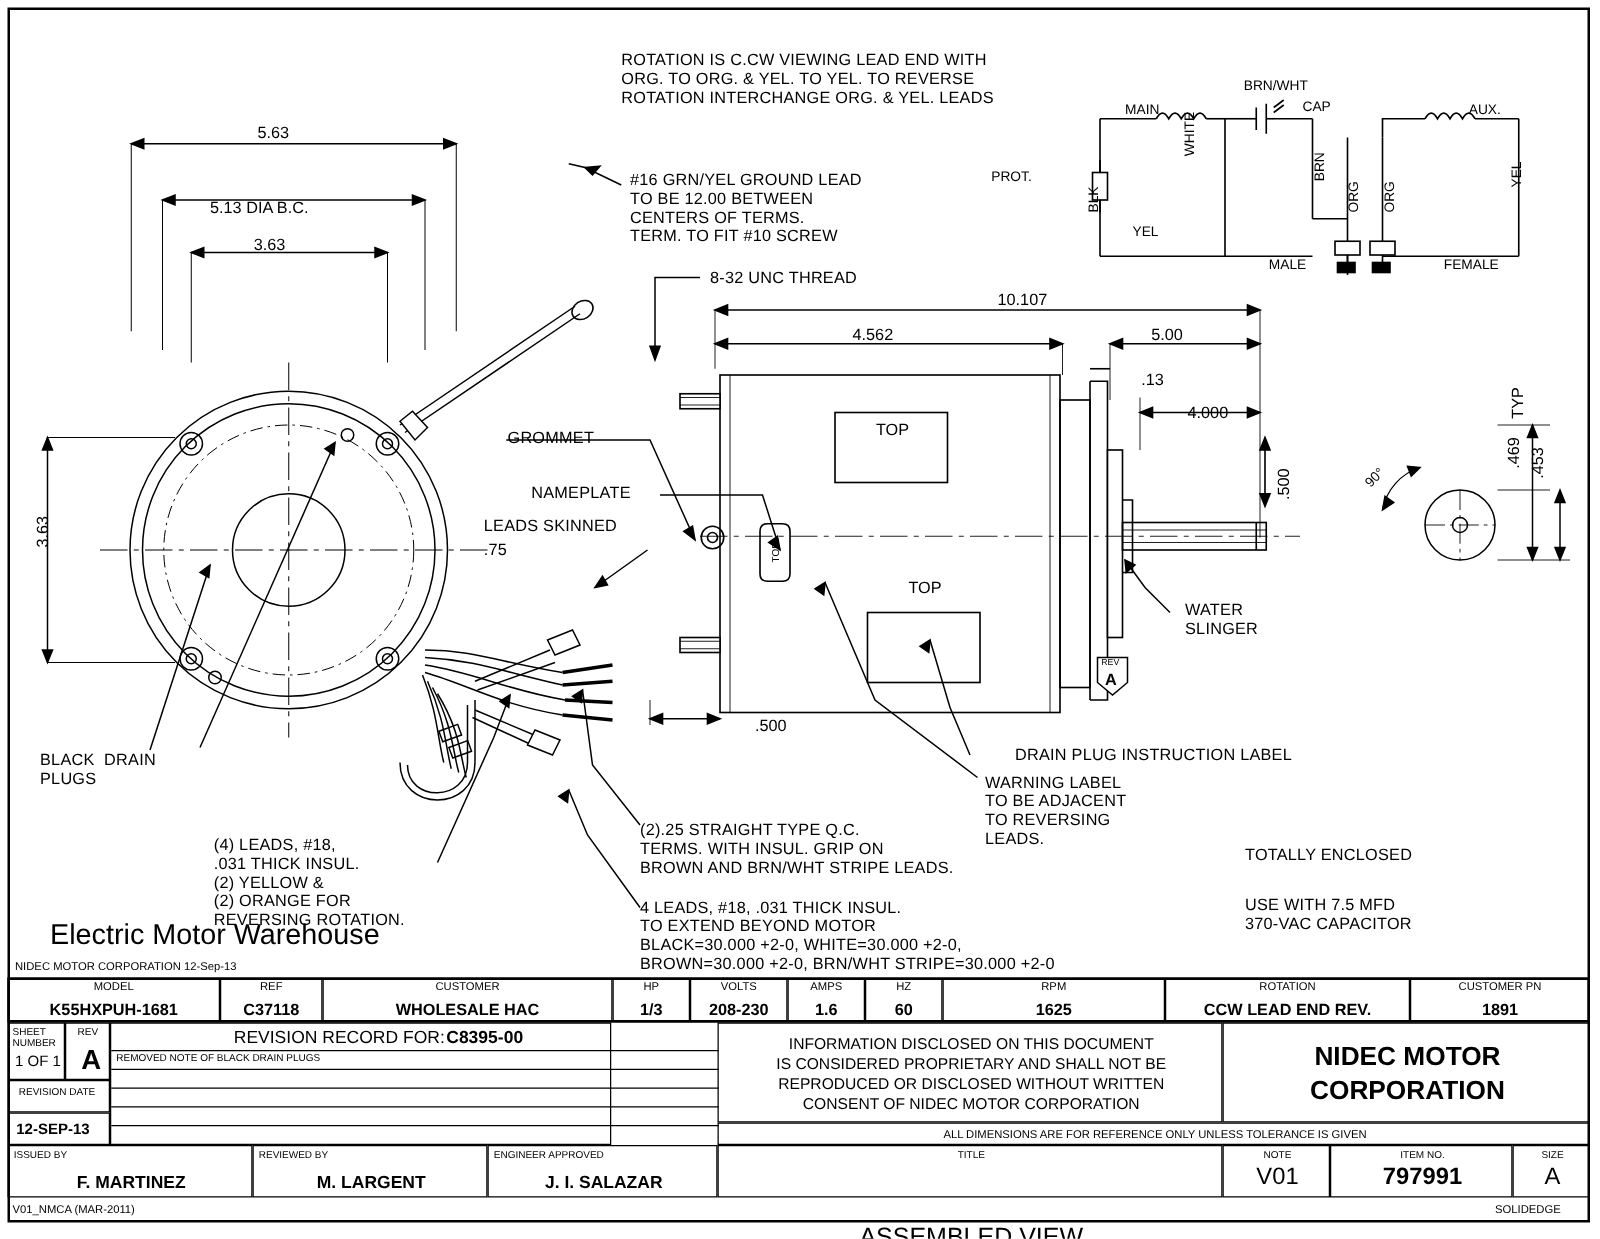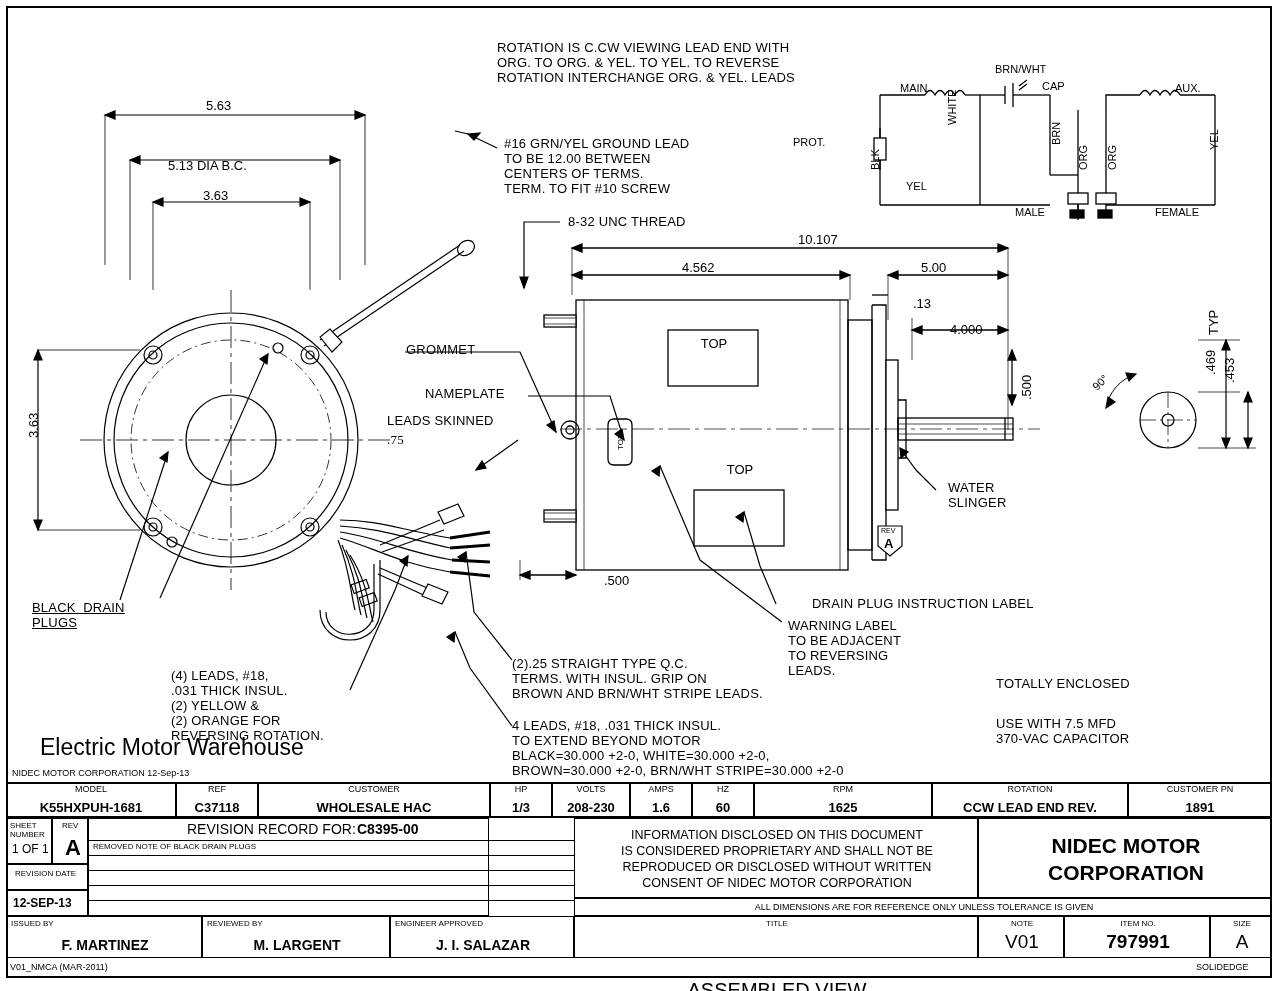--- a/index.html
+++ b/index.html
@@ -351,22 +351,22 @@
   </svg>
 
   <div class="t note" style="left:504px; top:136px;">#16 GRN/YEL GROUND LEAD
 TO BE 12.00 BETWEEN
 CENTERS OF TERMS.
 TERM. TO FIT #10 SCREW</div>
   <div class="t note" style="left:568px; top:214px;">8-32 UNC THREAD</div>
   <div class="t note" style="left:406px; top:342px;">GROMMET</div>
   <div class="t note" style="left:425px; top:386px;">NAMEPLATE</div>
   <div class="t note" style="left:387px; top:413px;">LEADS SKINNED</div>
-  <div class="t note" style="left:387px; top:432px;font-family:Liberation Serif, serif;">.75</div>
-  <div class="t note" style="left:32px; top:600px;text-decoration:underline;">BLACK  DRAIN
+  <div class="t note" style="left:387px; top:432px;">.75</div>
+  <div class="t note" style="left:32px; top:600px;">BLACK  DRAIN
 PLUGS</div>
   <div class="t note" style="left:171px; top:668px;">(4) LEADS, #18,
 .031 THICK INSUL.
 (2) YELLOW &amp;
 (2) ORANGE FOR
 REVERSING ROTATION.</div>
   <div class="t note" style="left:512px; top:656px;">(2).25 STRAIGHT TYPE Q.C.
 TERMS. WITH INSUL. GRIP ON
 BROWN AND BRN/WHT STRIPE LEADS.</div>
   <div class="t note" style="left:512px; top:718px;">4 LEADS, #18, .031 THICK INSUL.

